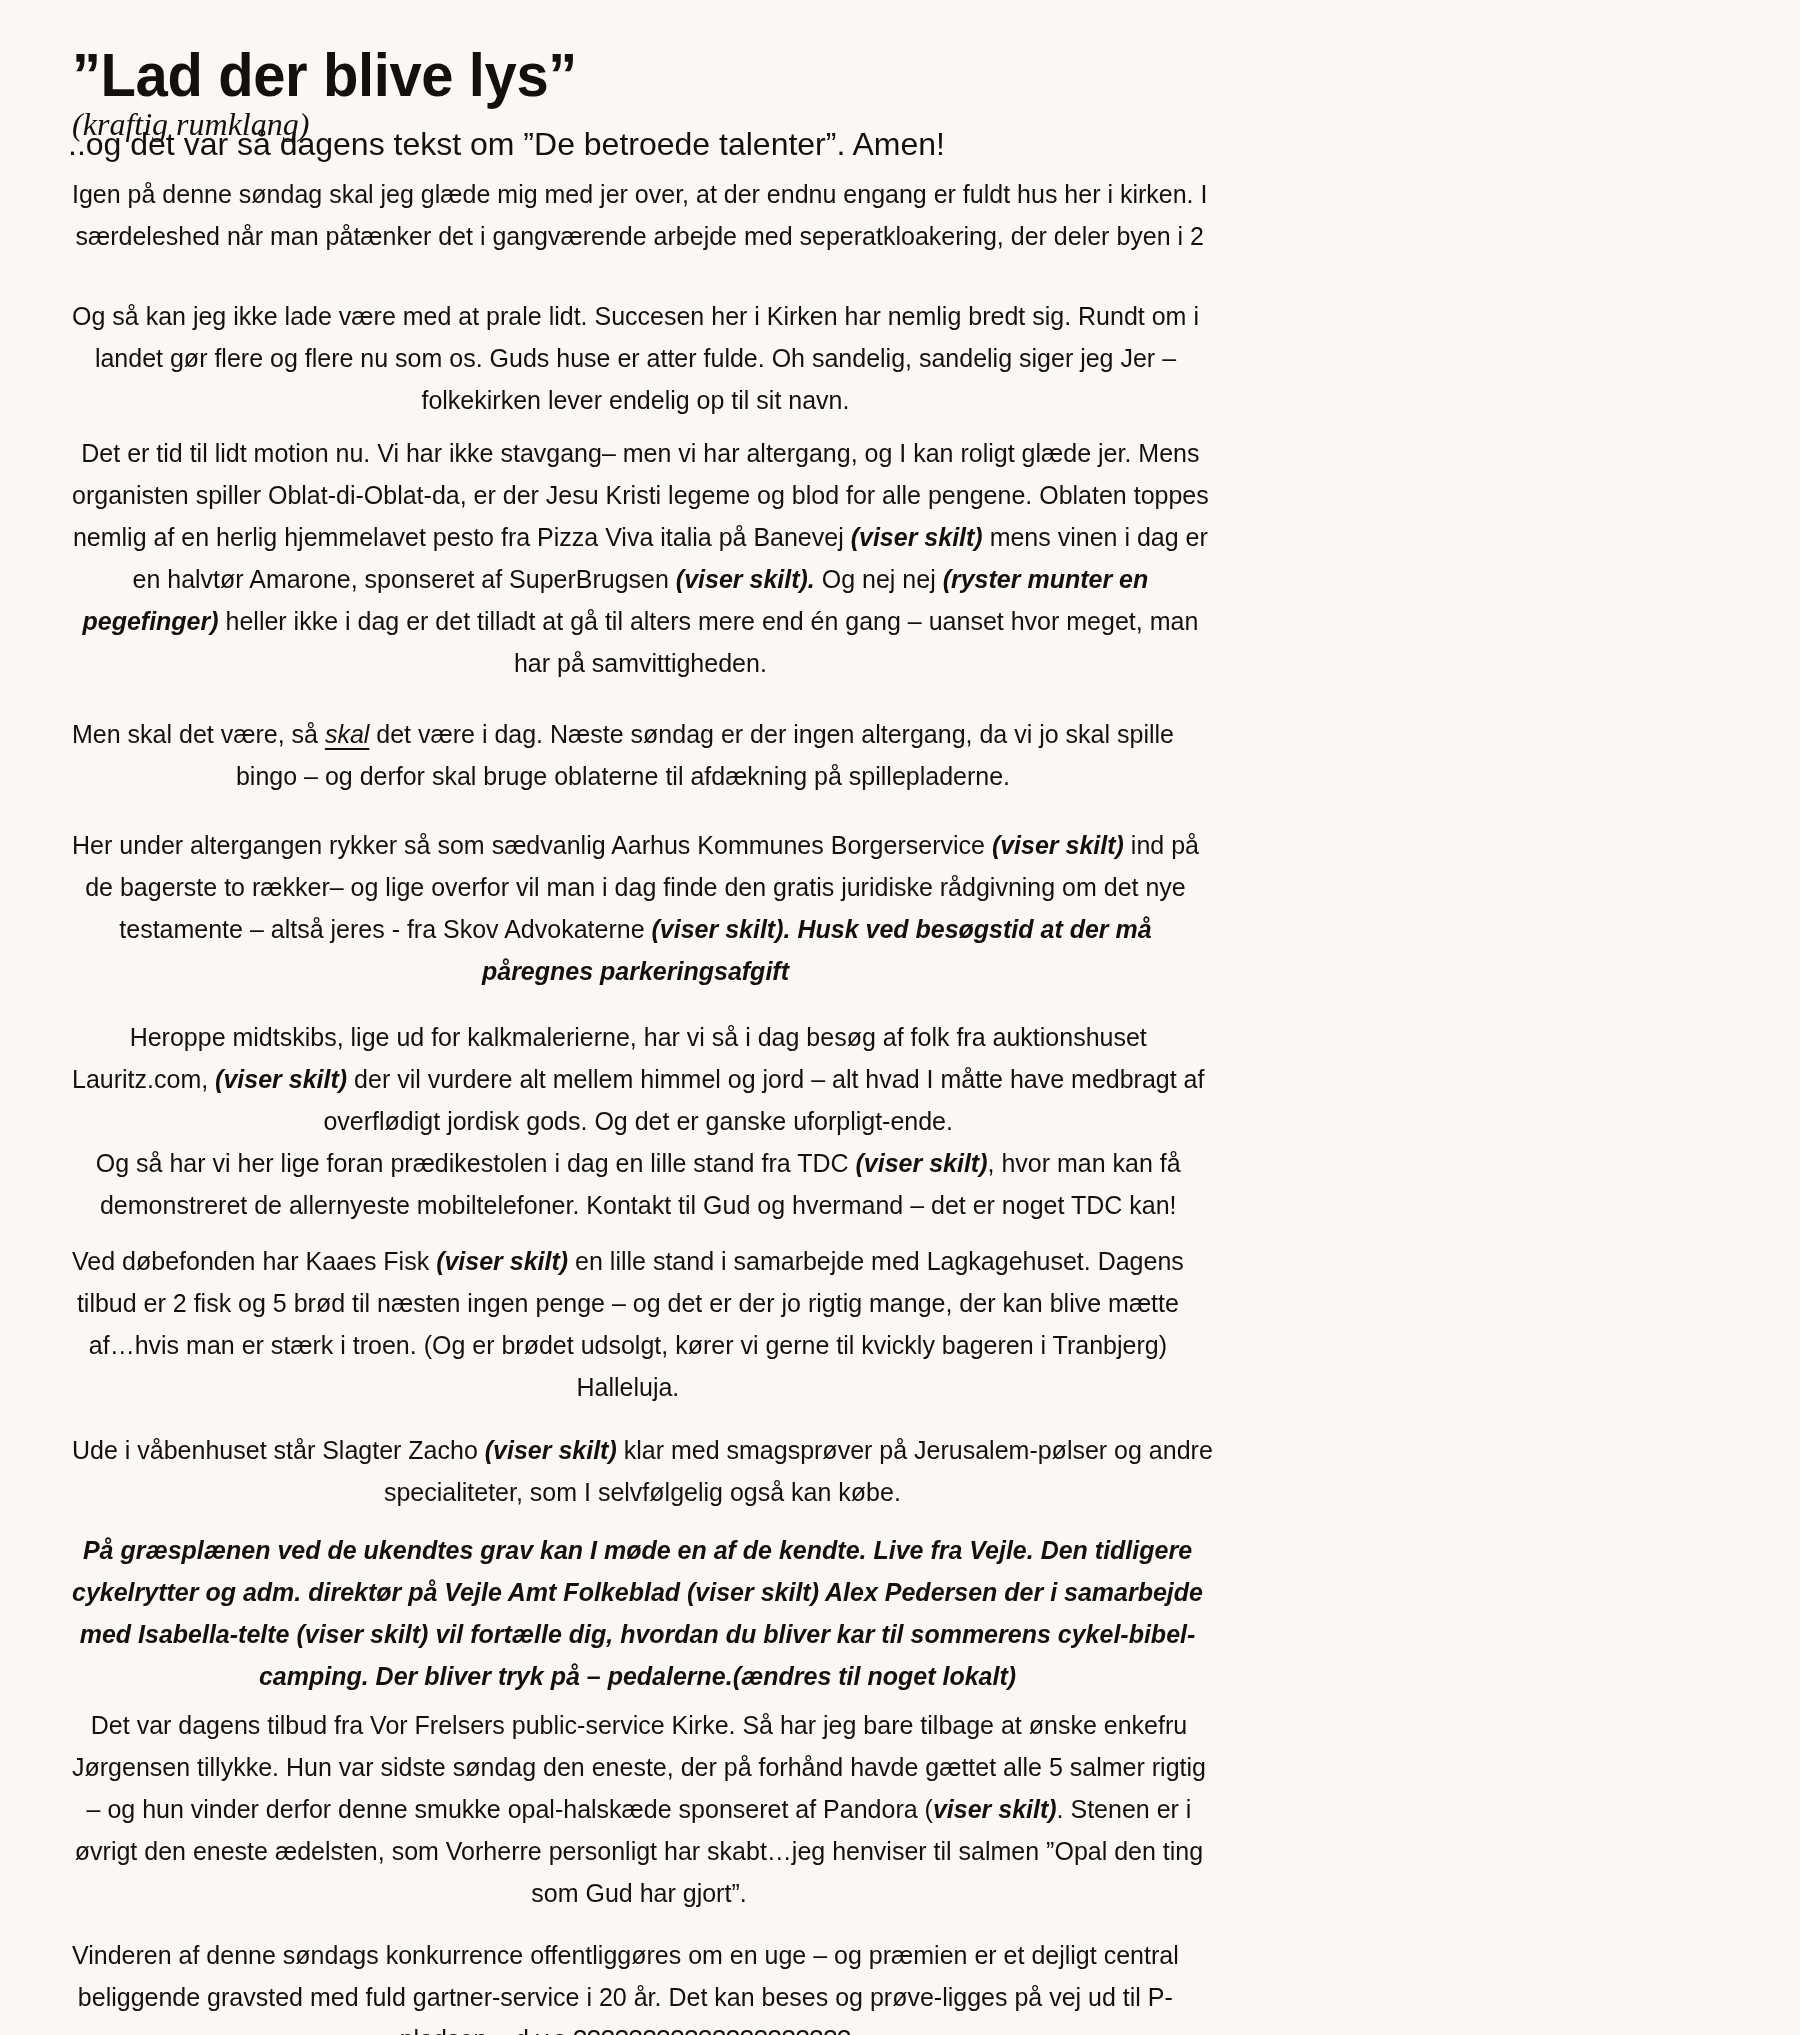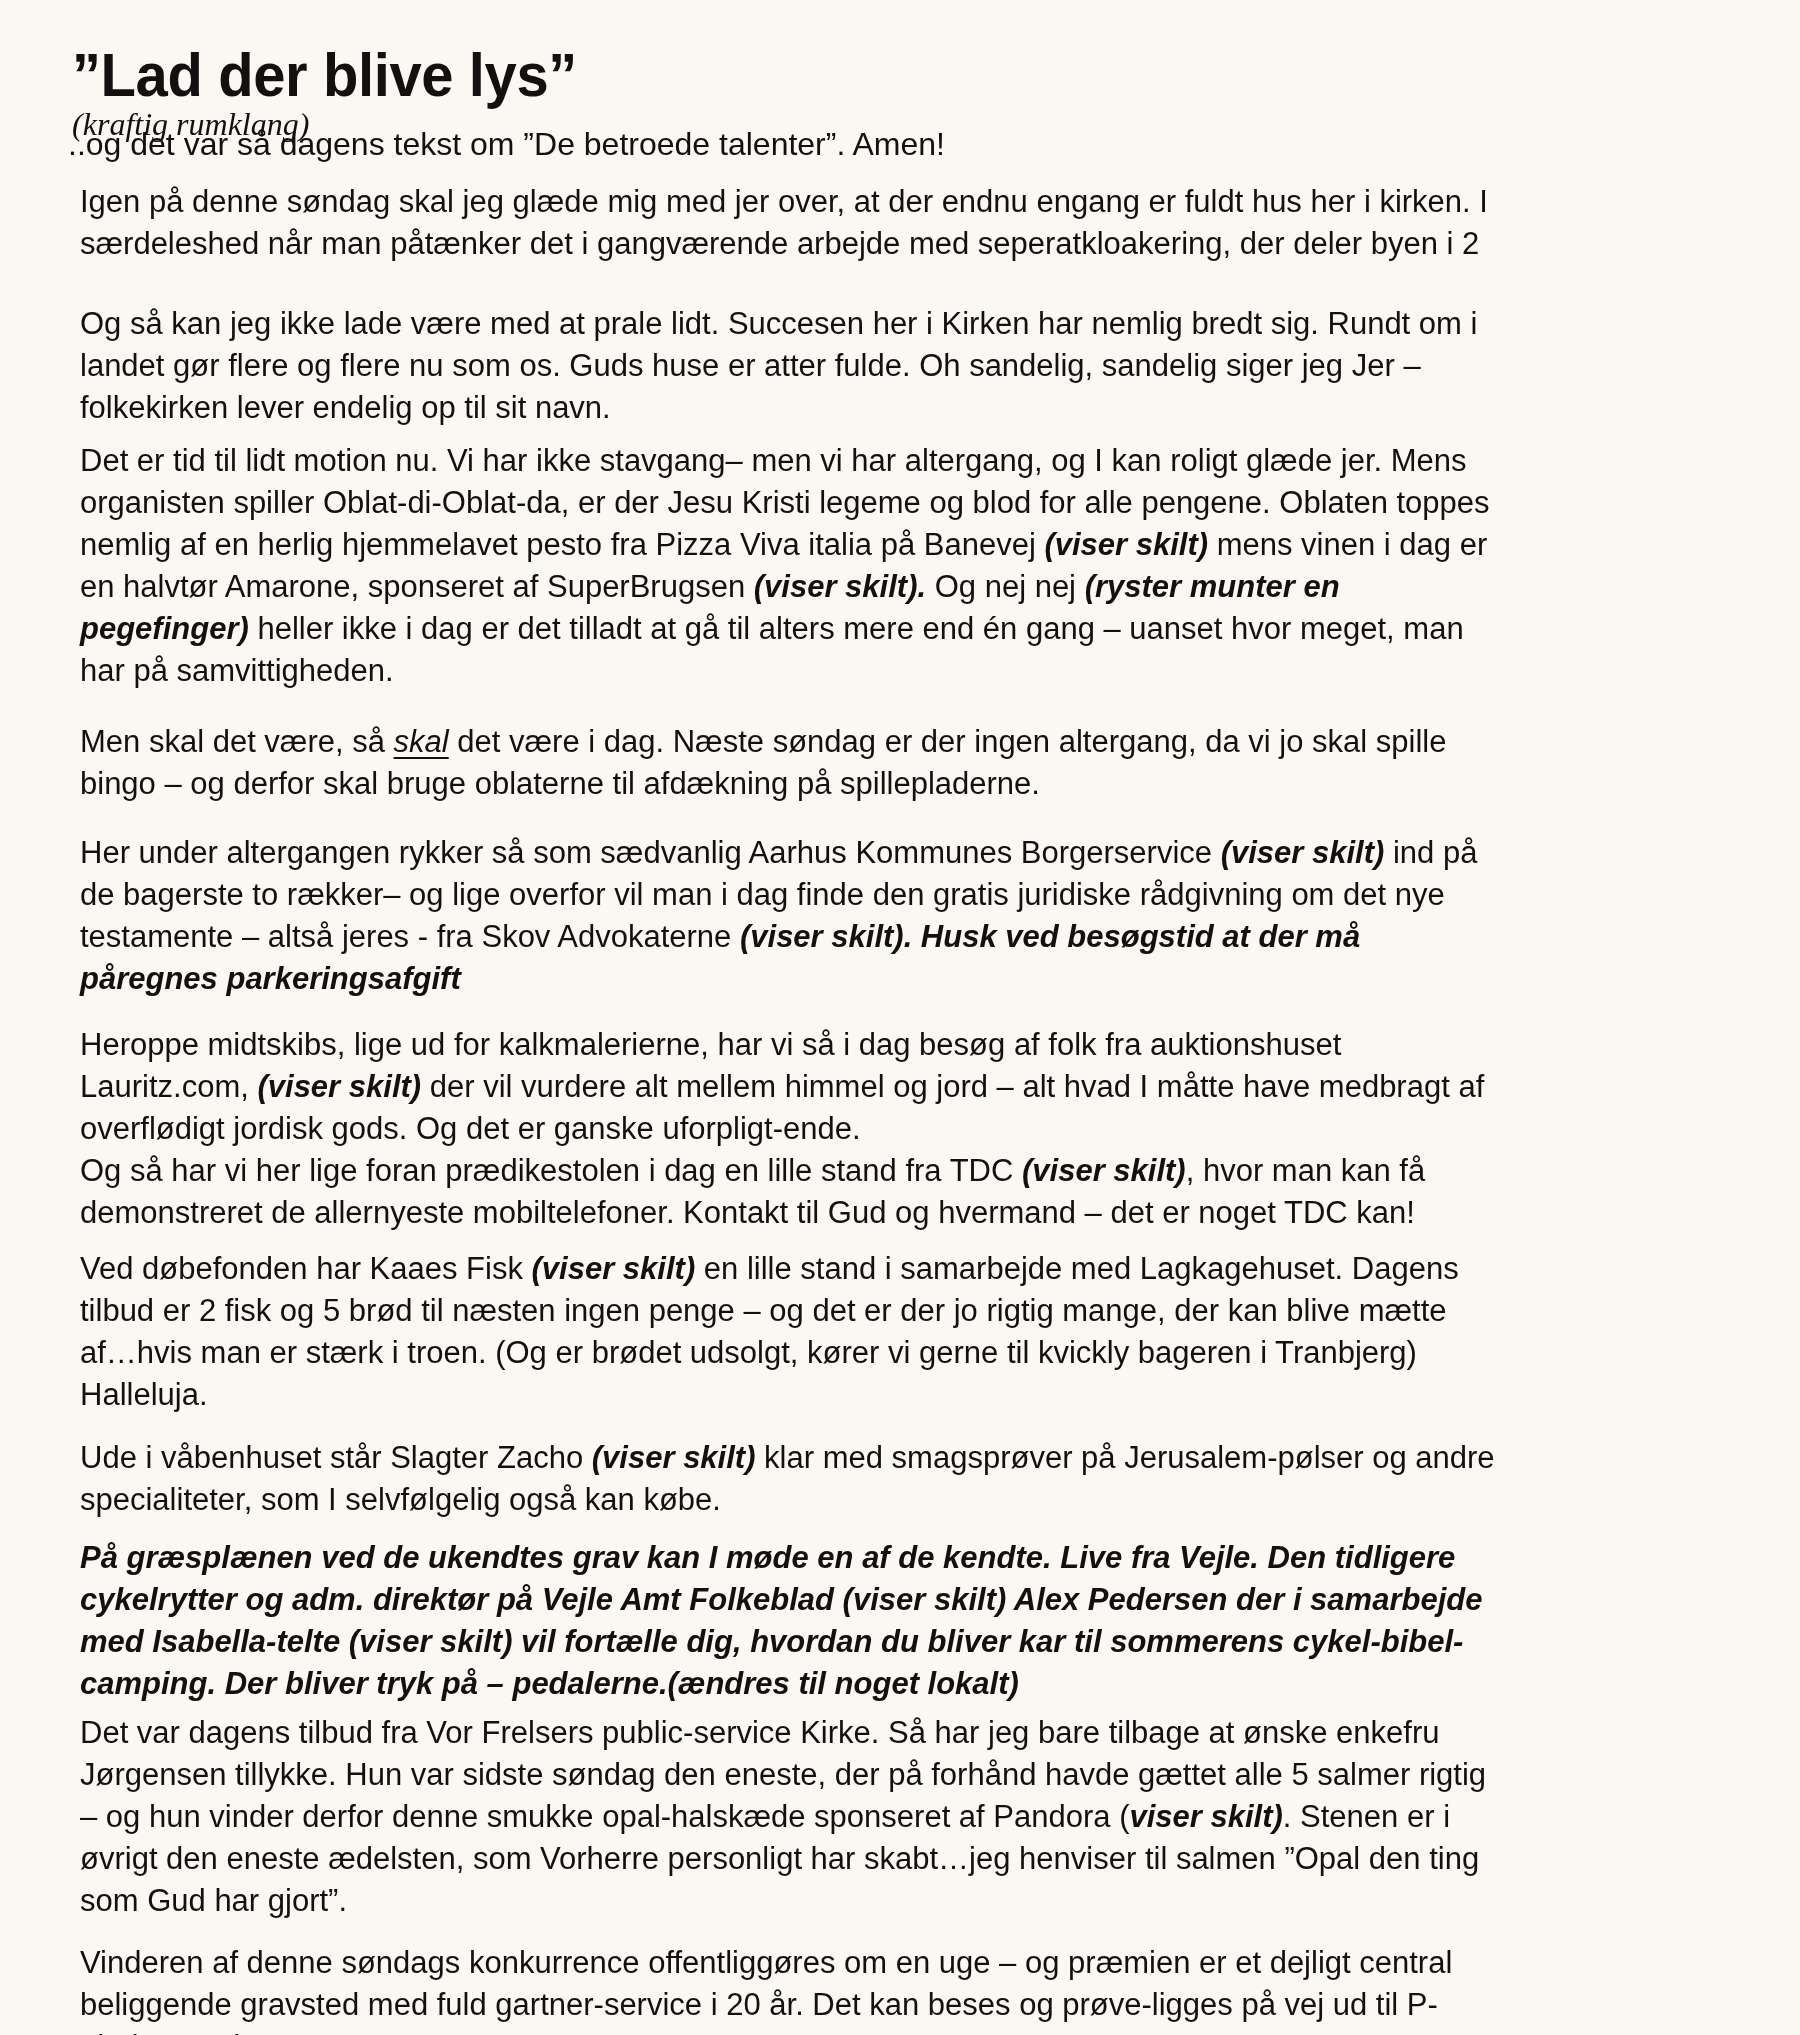--- a/index.html
+++ b/index.html
@@ -42,24 +42,25 @@
       margin-left: 4.1px;
       font-family: Liberation Serif, serif;
     }
     .intro {
       font-size: 32px;
       line-height: 41px;
       margin-top: 18px;
       white-space: nowrap;
     }
     .para {
-      font-size: 31px;
+      font-size: 25px;
       line-height: 42px;
-      margin: 12px;
+      margin: 4px;
       white-space: pre-line;
+      text-align: center;
     }
     .para .line {
       display: block;
       white-space: nowrap;
     }
     .seg-italic-bold, .seg-bold-italic {
       font-style: italic;
       font-weight: bold;
     }
     .seg-underline {

